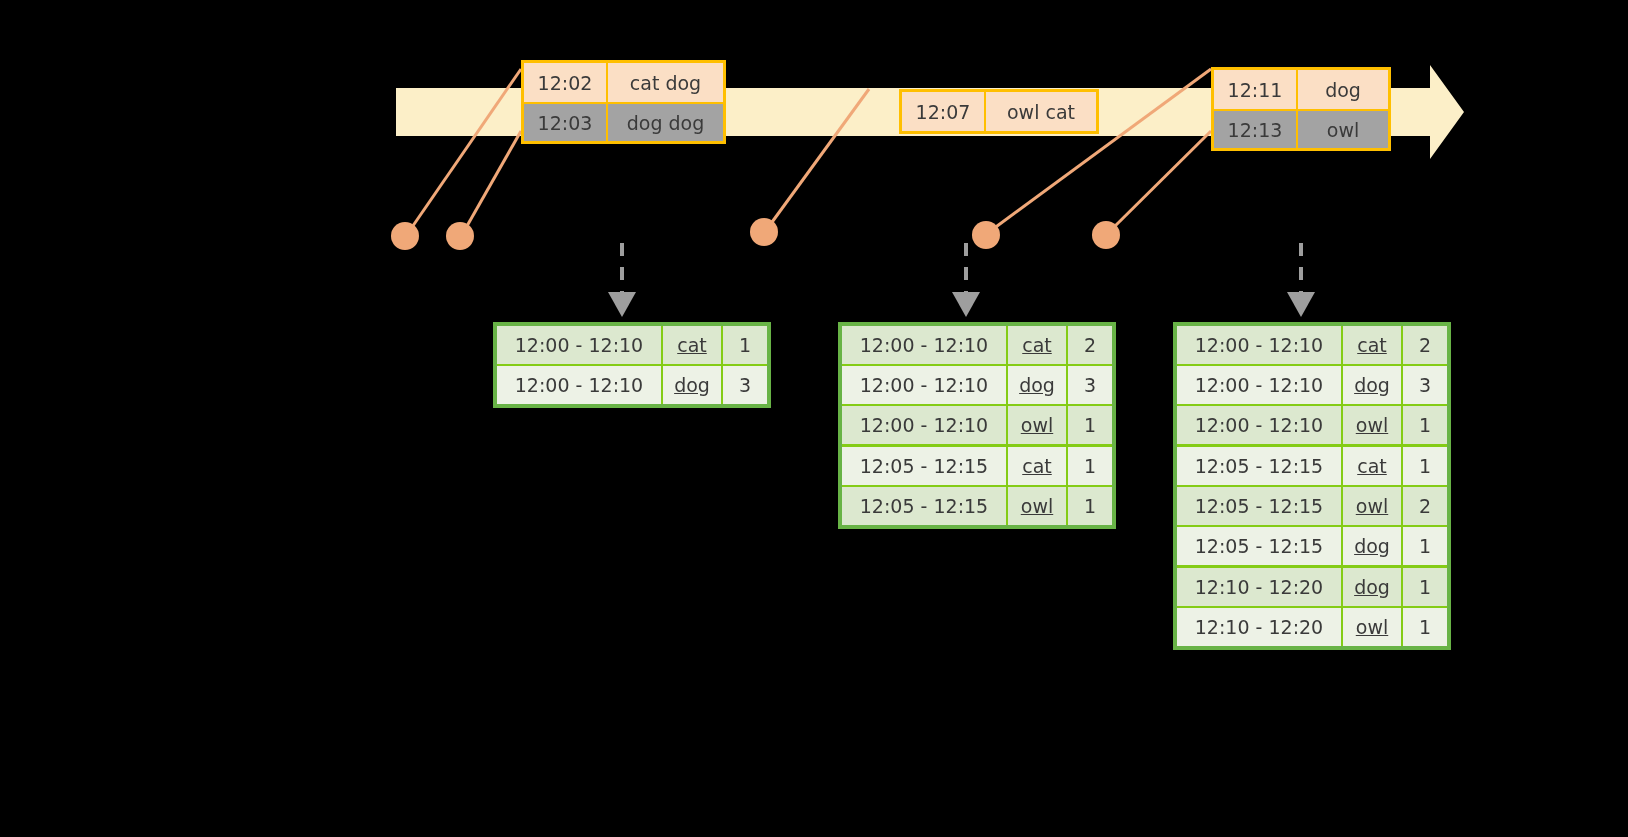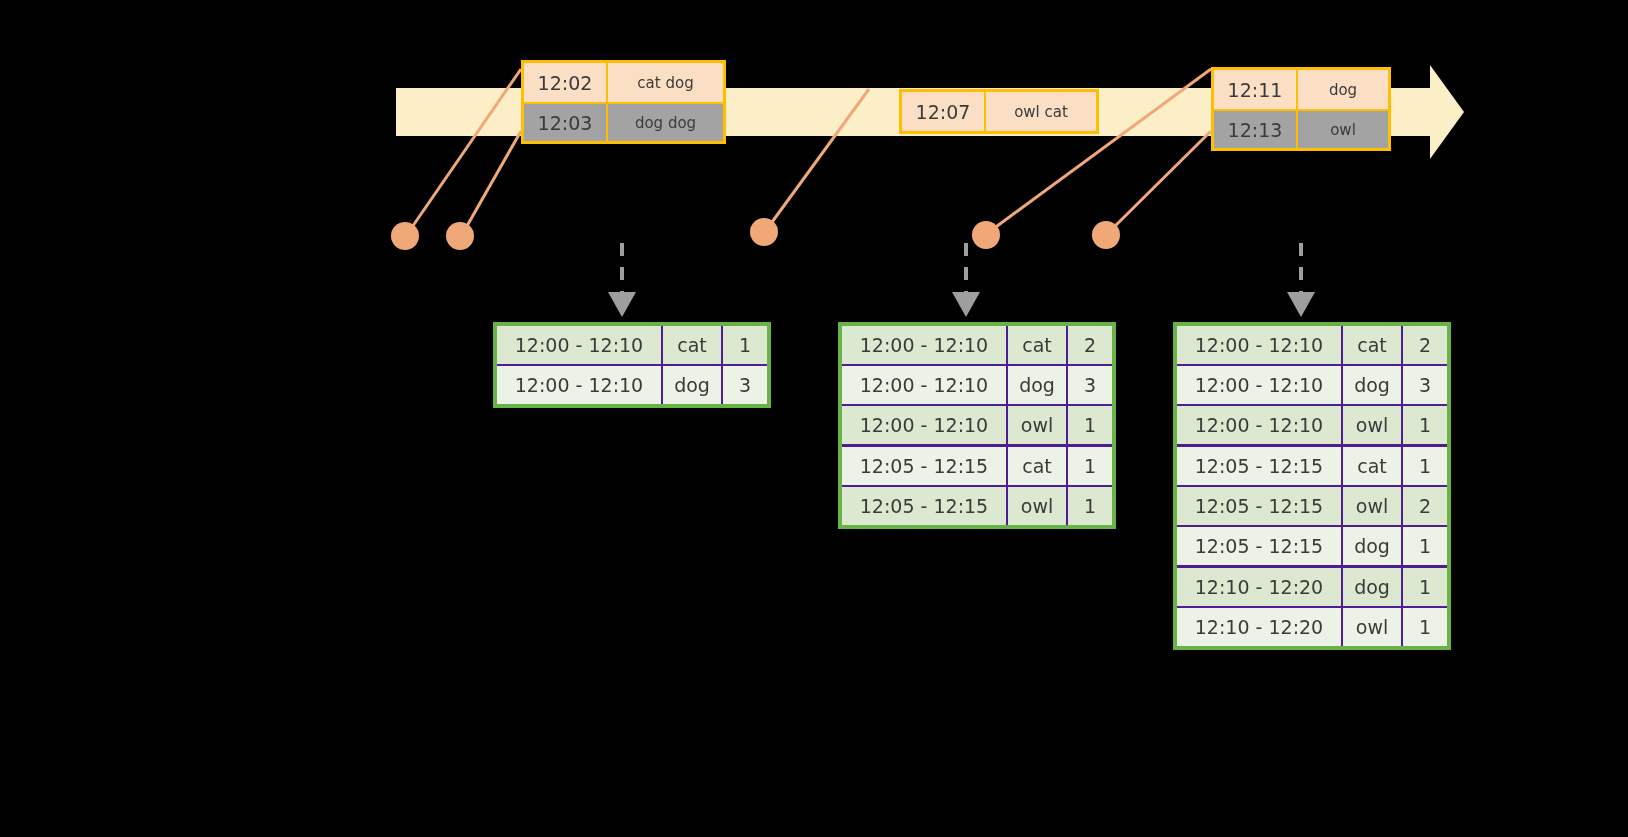--- a/index.html
+++ b/index.html
@@ -53,52 +53,52 @@
     align-items: center;
     justify-content: center;
     font-size: 19px;
     color: #3a3a3a;
   }
   .evt-val {
     flex: 1;
     display: flex;
     align-items: center;
     justify-content: center;
-    font-size: 15px;
+    font-size: 19px;
     color: #3a3a3a;
     padding: 0 10px;
     box-sizing: border-box;
   }
 
   
   .gtable {
     position: absolute;
     border: 4px solid #68B346;
     box-sizing: border-box;
-    background: #4c1d95;
+    background: #84cc16;
   }
   .grow {
     display: flex;
     height: 38px;
     box-sizing: border-box;
   }
   .grow + .grow { margin-top: 2px; }
   .grow.group-end { margin-bottom: 3px; }
   .gcell {
     display: flex;
     align-items: center;
     justify-content: center;
     box-sizing: border-box;
     font-size: 19px;
     color: #3a3a3a;
   }
   .grow.shade .gcell { background: #DCE8CF; }
   .grow.plain .gcell { background: #EDF2E6; }
   .gcell.c-window { width: 164px; }
-  .gcell.c-key    { width: 58px;  margin-left: 2px; }
+  .gcell.c-key    { width: 58px;  margin-left: 2px; text-decoration: underline; }
   .gcell.c-count  { width: 44px;  margin-left: 2px; }
 </style>
 </head>
 <body>
 
 <div id="canvas">
 
   <svg class="layer" viewBox="0 0 1628 837">
 
     <g>

